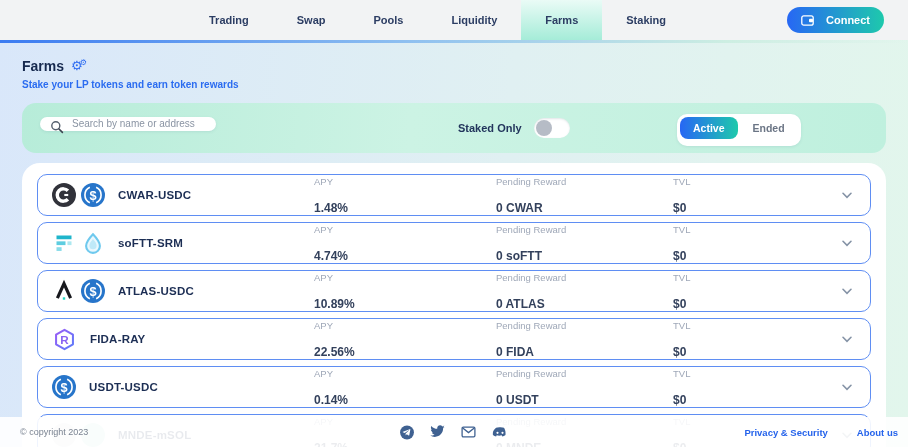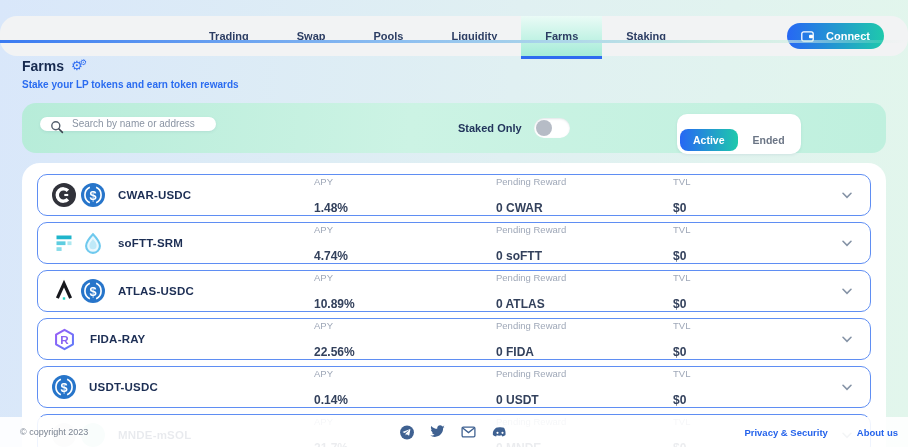--- a/index.html
+++ b/index.html
@@ -2,22 +2,22 @@
 <html><head>
 <meta charset="utf-8">
 <style>
   * { margin:0; padding:0; box-sizing:border-box; }
   html,body { width:908px; height:447px; }
   body { font-family:"Liberation Sans","DejaVu Sans",sans-serif; }
   .page { position:relative; width:908px; height:447px; overflow:hidden;
           background:linear-gradient(95deg,#d9e7fa 0%,#e0f0f2 55%,#e2f6ec 100%); }
 
   
-  .nav { position:absolute; top:16px; left:0; right:0; height:40px; background:#f2f3f4;
-         display:flex; align-items:stretch; z-index:6;border-radius:17px; }
+  .nav { position:absolute; top:0; left:0; right:0; height:40px; background:#f2f3f4;
+         display:flex; align-items:stretch; z-index:6; }
   .nav-underline { position:absolute; top:40px; left:0; right:0; height:3px; z-index:6;
          background:linear-gradient(90deg,#3b7bf1 0%,#8fc0f0 45%,#cdeee2 80%,rgba(231,247,239,0)); }
   .nav-spacer { width:185px; }
   .nav-tabs { display:flex; align-items:stretch; }
   .nav-tab { display:flex; align-items:center; padding:0 24px; font-size:11px; font-weight:600;
              color:#2c3d63; cursor:pointer; position:relative; }
   .nav-tab.active { background:linear-gradient(180deg,#eafbf6 0%,#a5ecd8 100%); }
   .nav-tab.active::after { content:""; position:absolute; left:0; right:0; bottom:-3px; height:3px;
              background:#2e6bf0; z-index:7; }
   .connect-btn { position:absolute; right:24px; top:7px; height:26px; padding:0 14px;
@@ -41,22 +41,22 @@
   .search-input { width:100%; height:100%; border:none; border-radius:16px; background:#fff;
              padding:0 10px 0 32px; font-size:10px; color:#33415c; outline:none; font-family:inherit;
              box-shadow:0 1px 3px rgba(40,90,120,0.10); }
   .search-input::placeholder { color:#8a94a3; }
   .staked-group { position:absolute; left:436px; top:0; height:50px; display:flex; align-items:center; gap:12px; }
   .staked-label { font-size:11px; font-weight:600; color:#22355c; }
   .toggle { width:36px; height:20px; border-radius:10px; background:#fff; position:relative;
              box-shadow:inset 0 1px 2px rgba(60,90,110,0.15); cursor:pointer; }
   .toggle-knob { position:absolute; left:2px; top:2px; width:16px; height:16px; border-radius:50%;
              background:#b6bcc6; }
-  .status-group { position:absolute; left:655px; top:11px; height:40px; background:#fff;
-             border-radius:10px; display:flex; align-items:flex-end; padding:3px; gap:2px;
+  .status-group { position:absolute; left:655px; top:11px; height:32px; background:#fff;
+             border-radius:10px; display:flex; align-items:flex-start; padding:3px; gap:2px;
              box-shadow:0 1px 3px rgba(40,90,120,0.10); }
   .status-btn { border:none; background:transparent; height:22px; padding:0 13px; border-radius:8px;
              font-size:10.5px; font-weight:600; color:#6b7585; cursor:pointer; font-family:inherit; }
   .status-btn.active { background:linear-gradient(90deg,#2767f4,#1ec9ac); color:#fff; font-weight:700; }
 
   
   .list-panel { position:absolute; left:22px; top:163px; width:864px; height:284px;
              background:#fff; border-radius:18px 18px 0 0; padding:11px 15px 0 15px; z-index:1; overflow:hidden; }
   .farm-row { height:42px; margin-bottom:6px; border:1.5px solid #5f8ef3; border-radius:10px;
              background:#fff; display:flex; align-items:center; padding:0 14px; cursor:pointer; }

